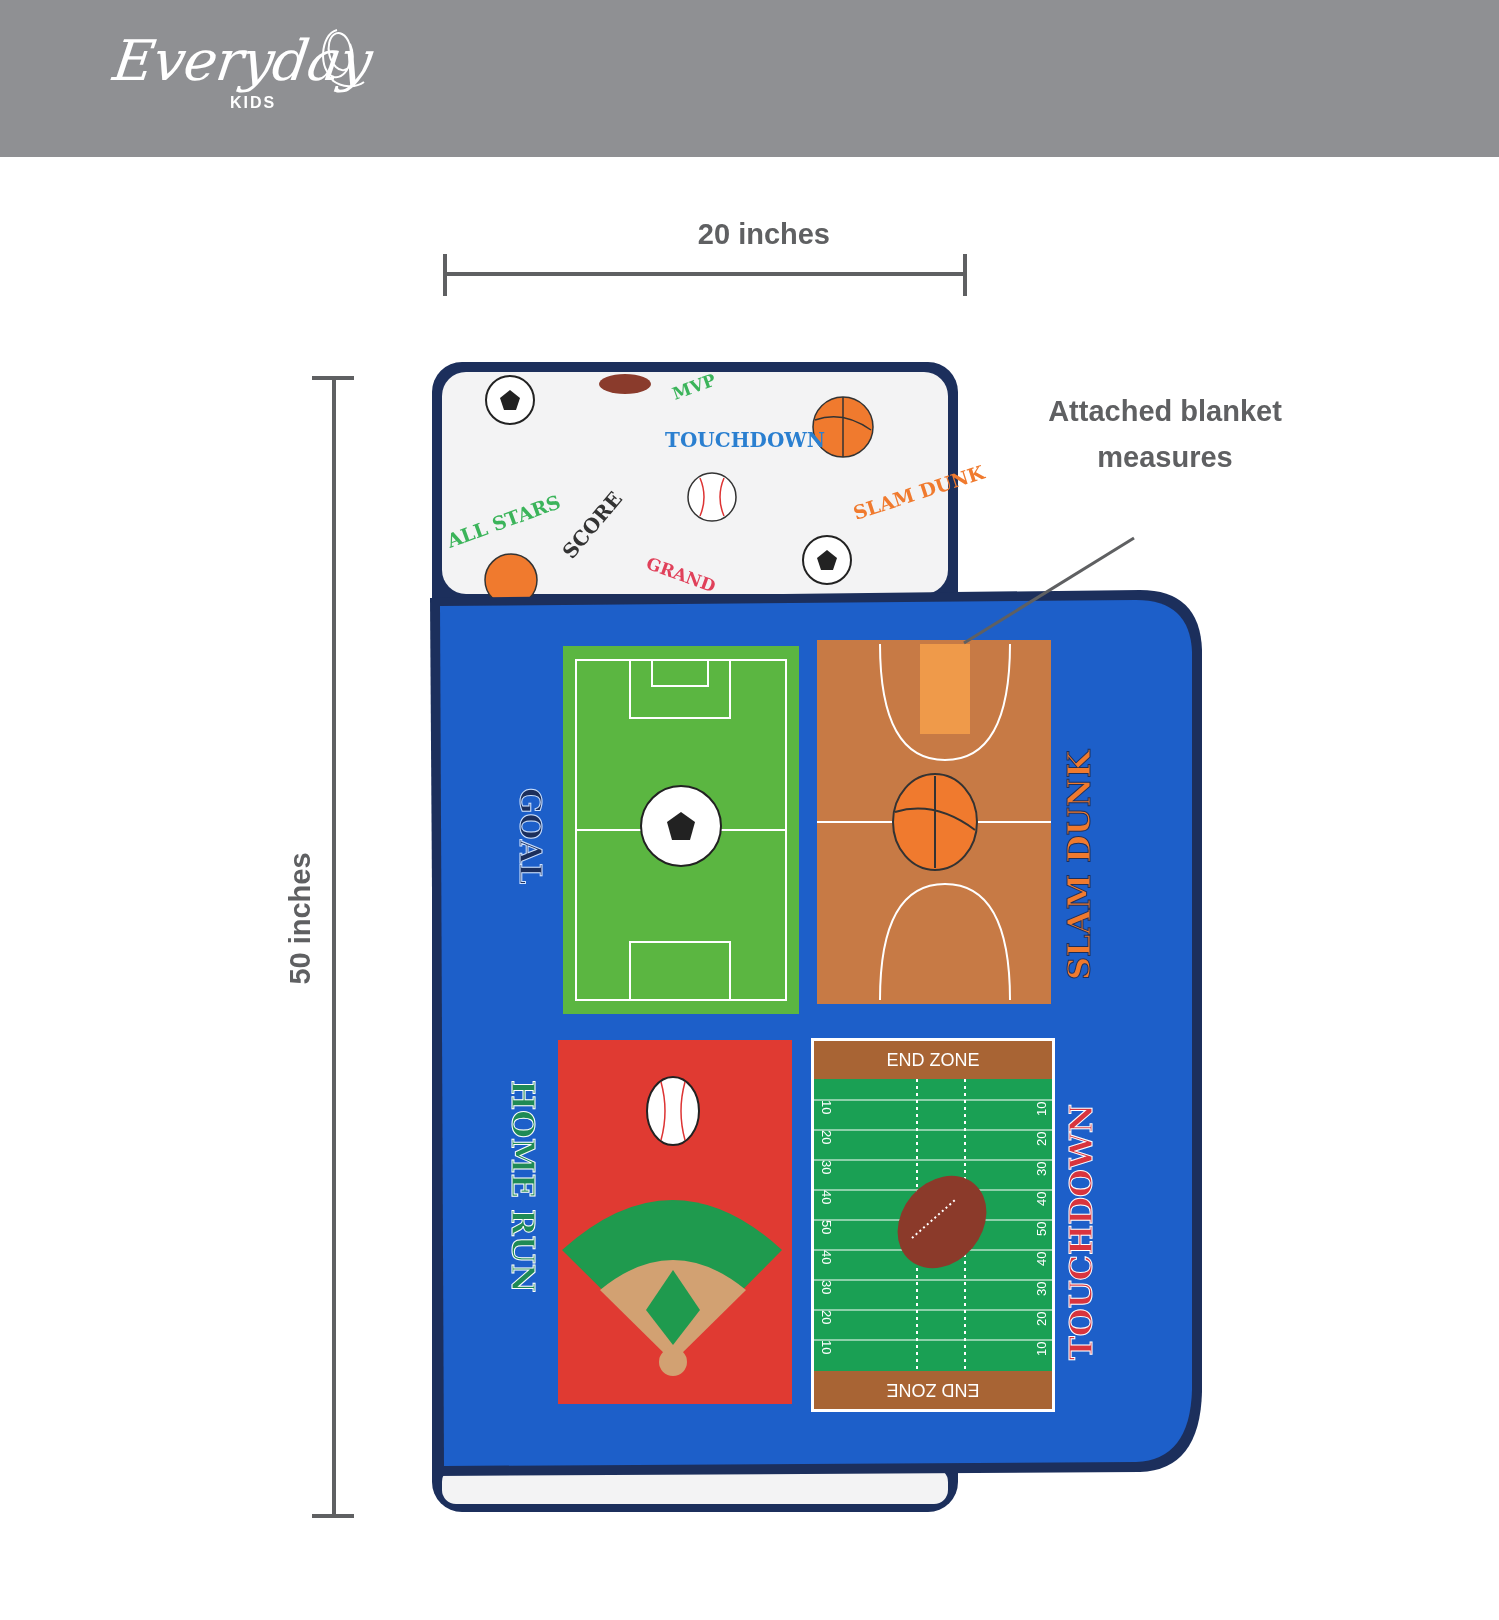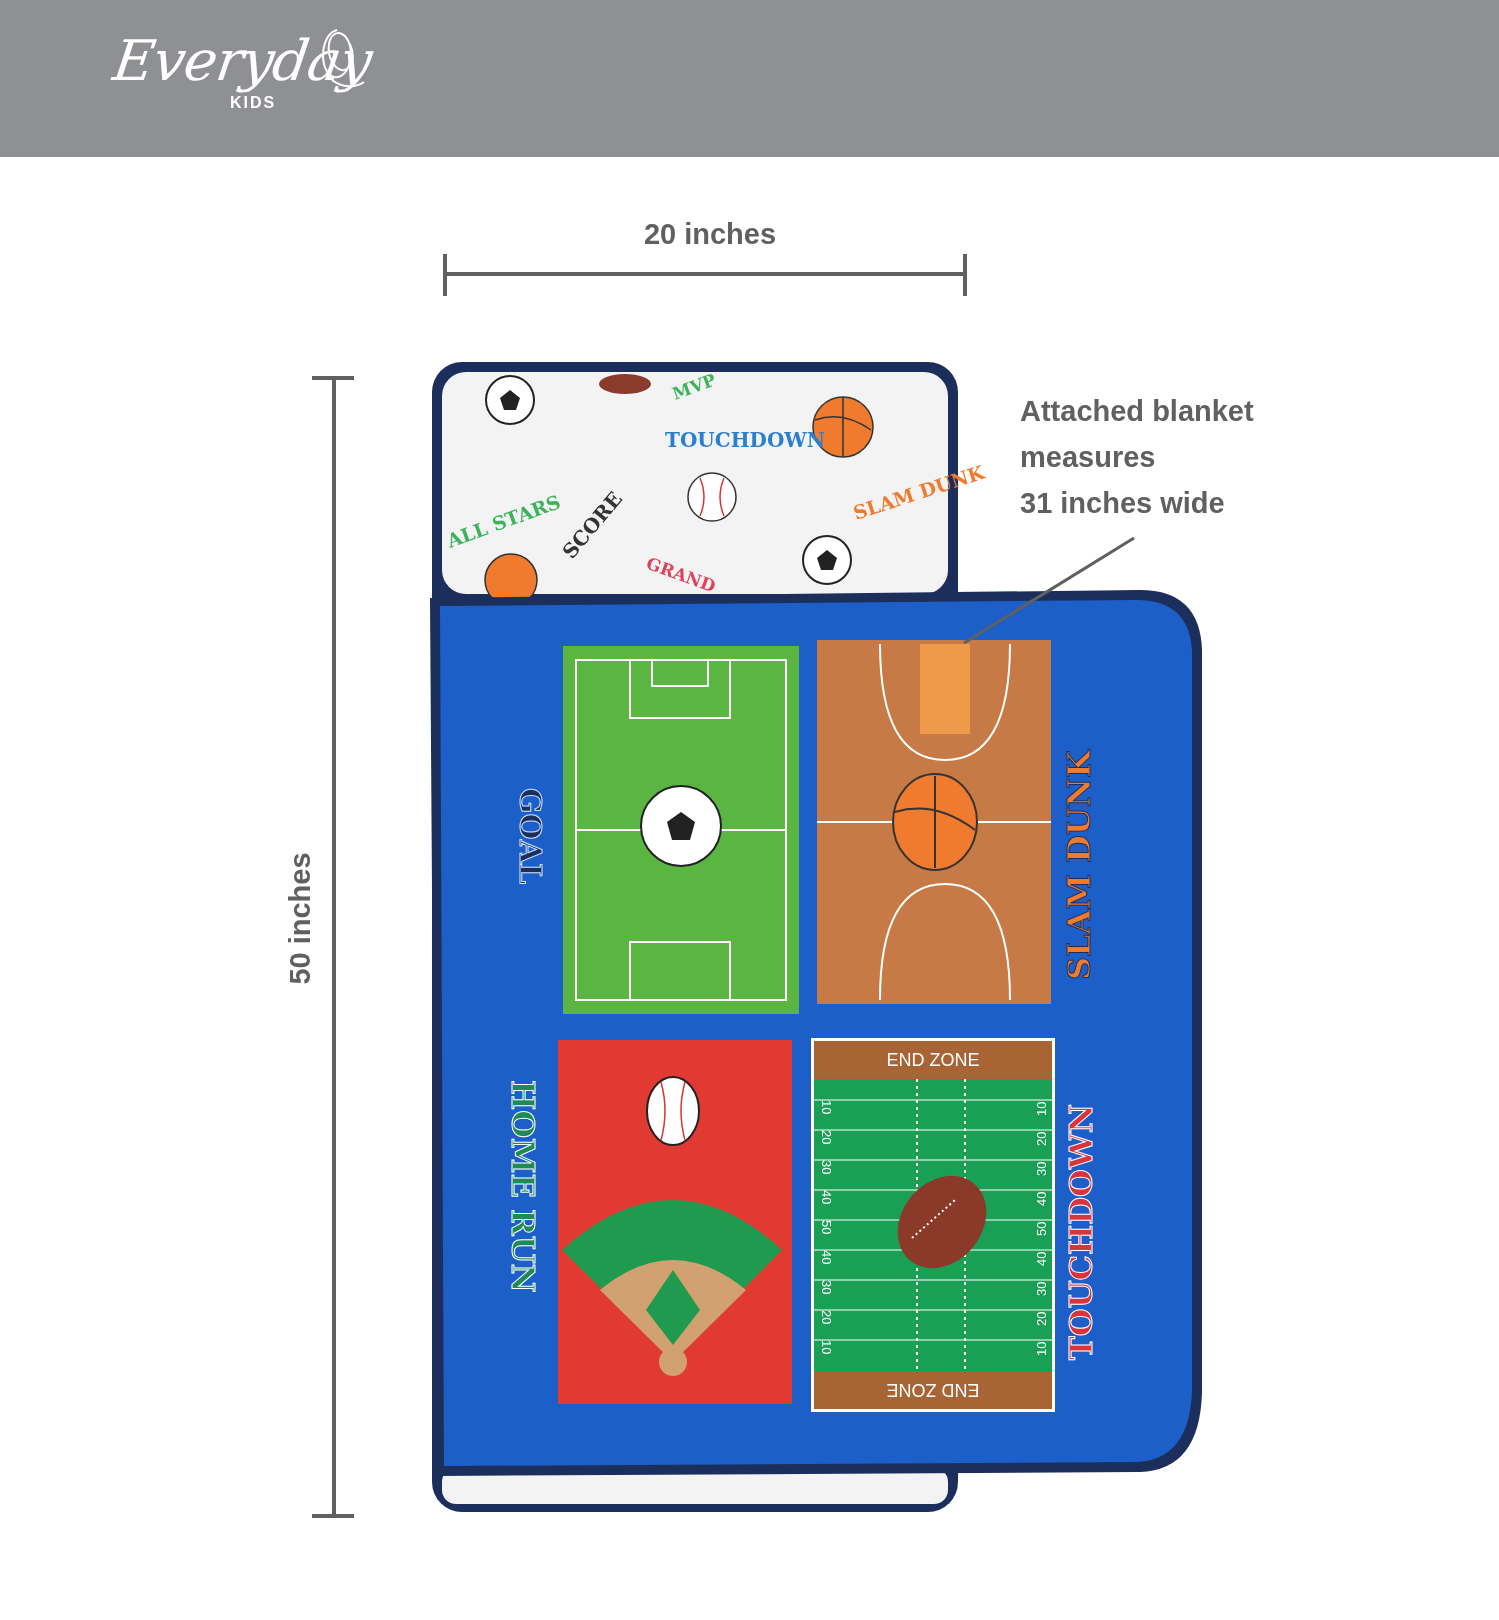--- a/index.html
+++ b/index.html
@@ -23,28 +23,28 @@
     position: absolute; left: 118px; top: 72px;
     font-family: "Liberation Sans", sans-serif; font-weight: bold;
     font-size: 16px; letter-spacing: 2px; color: #ffffff;
   }
   .logo-swirl { position: absolute; left: 200px; top: 0px; }
 
   .dim-label {
     position: absolute; color: #5f6062;
     font-family: "Liberation Sans", sans-serif; font-weight: bold;
   }
-  .width-label { left: 590px; top: 218px; width: 240px; text-align: center; font-size: 29px; }
+  .width-label { left: 590px; top: 218px; width: 240px; text-align: right; font-size: 29px; }
   .height-label {
     left: 180px; top: 902px; width: 240px; text-align: center; font-size: 29px;
     transform: rotate(-90deg); transform-origin: center center;
   }
   .annot {
     position: absolute; left: 1020px; top: 388px; width: 290px;
-    text-align: left; font-size: 29px; line-height: 46px; color: #5f6062;
+    text-align: center; font-size: 29px; line-height: 46px; color: #5f6062;
     font-family: "Liberation Sans", sans-serif; font-weight: bold;
   }
   svg.overlay { position: absolute; left: 0; top: 0; }
   .word {
     font-family: "DejaVu Serif", "Liberation Serif", serif; font-weight: bold;
   }
 </style>
 </head>
 <body>
 
@@ -56,21 +56,20 @@
       <path d="M25 8 C 8 12, 6 50, 22 55 C 40 58, 45 20, 30 12 C 18 6, 10 30, 24 45 C 34 55, 46 40, 38 22 M20 58 C 30 66, 44 66, 52 60" stroke="#ffffff" stroke-width="2" fill="none"></path>
     </svg>
   </div>
 </div>
 
 <div class="dim-label width-label">20 inches</div>
 <div class="dim-label height-label">50 inches</div>
 <div class="annot">
   <div>Attached blanket</div>
   <div>measures</div>
-  <div>31 inches wide</div>
 </div>
 
 <svg class="overlay" width="1499" height="1620" viewBox="0 0 1499 1620">
 
   <g stroke="#5f6062" stroke-width="4">
     <line x1="445" y1="274" x2="965" y2="274"></line>
     <line x1="445" y1="254" x2="445" y2="296"></line>
     <line x1="965" y1="254" x2="965" y2="296"></line>
   </g>
 

